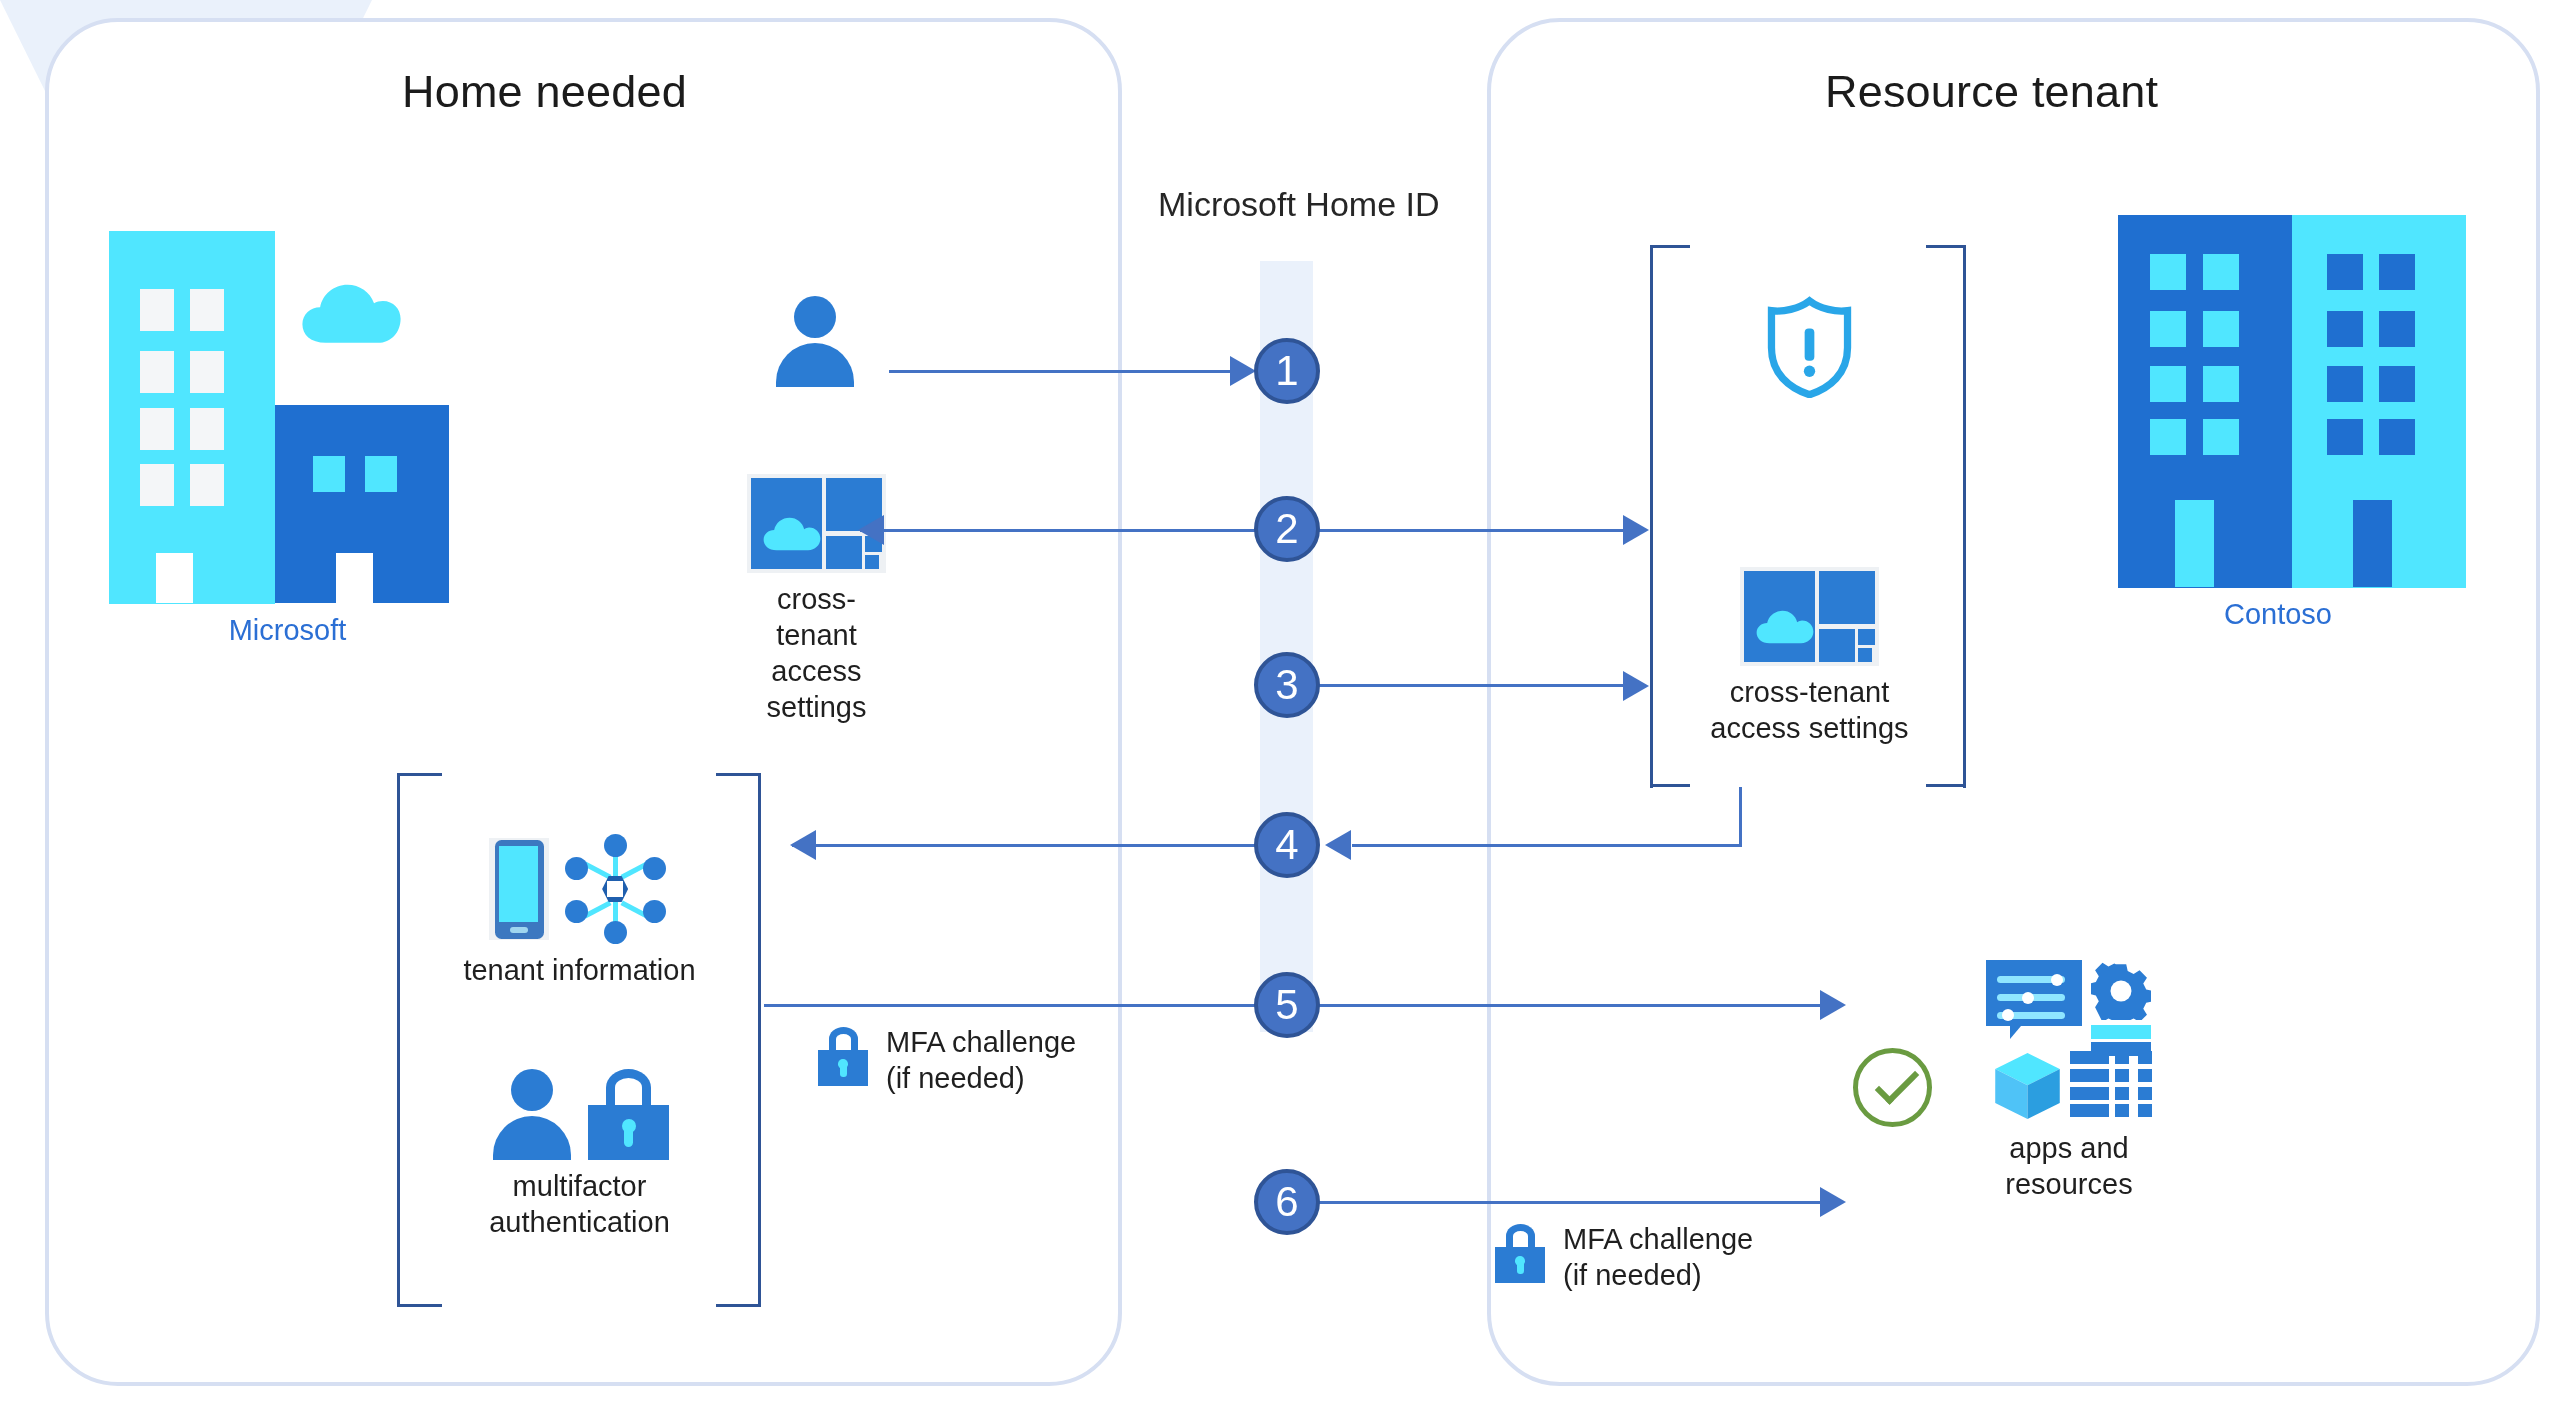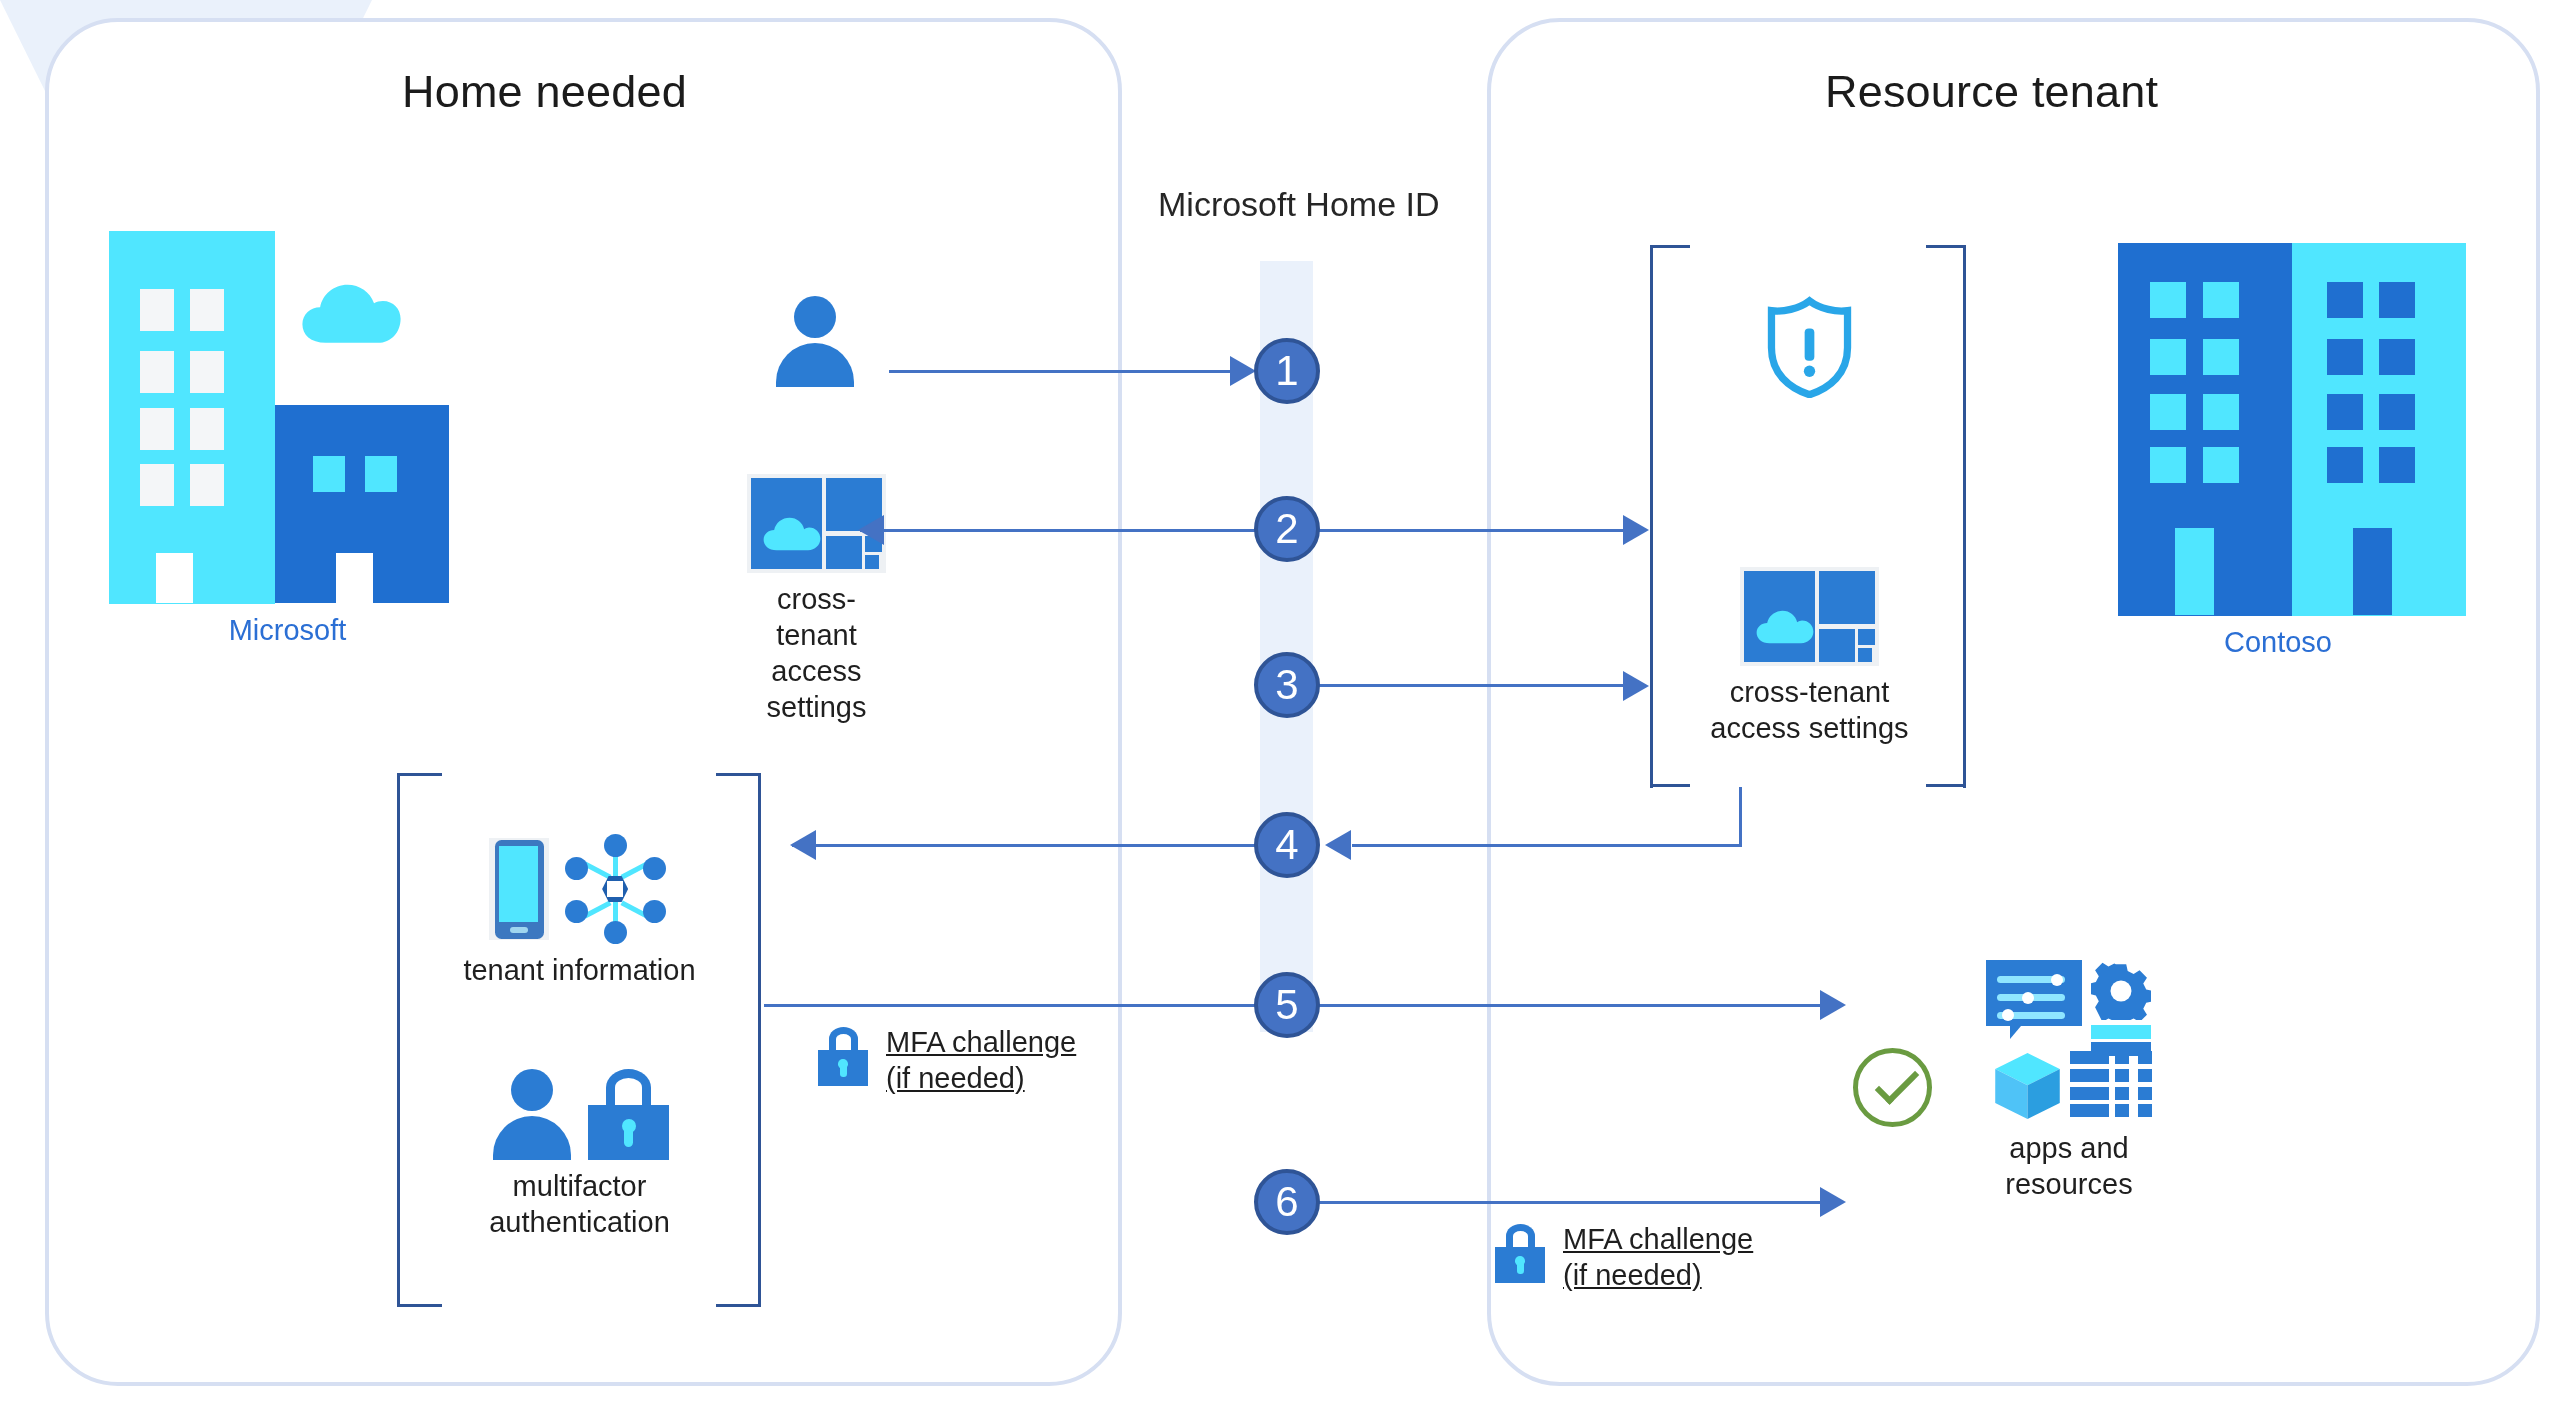--- a/index.html
+++ b/index.html
@@ -121,21 +121,21 @@
   .apps .barl{position:absolute;background:#50e6ff;}
   .apps .gcell{position:absolute;background:#2b7cd3;}
 
   .check{position:absolute;width:79px;height:79px;border-radius:50%;
          border:5.7px solid #6a9b41;box-sizing:border-box;}
   .check .tick{position:absolute;left:18px;top:19.4px;width:42px;height:21px;
                border-left:6.5px solid #6a9b41;border-bottom:6.5px solid #6a9b41;
                transform:rotate(-45deg);box-sizing:border-box;}
 
   
-  .mfa{position:absolute;display:flex;align-items:flex-start;gap:18px;text-decoration:underline;}
+  .mfa{position:absolute;display:flex;align-items:flex-start;gap:18px;}
   .mfa .txt{font-size:29px;line-height:36px;white-space:pre-line;color:#1f1f1f;}
 </style>
 </head>
 <body>
 
 <div class="stage">
 
   <div class="panel" id="panel-home"></div>
   <div class="panel" id="panel-res"></div>
 
@@ -166,21 +166,21 @@
       <div class="win" style="left:89px;top:233px;width:34px;height:42px;"></div>
       <div class="door" style="left:55px;top:322px;width:37px;height:50px;"></div>
 
       <div class="win-d" style="left:212px;top:225px;width:32px;height:36px;"></div>
       <div class="win-d" style="left:264px;top:225px;width:32px;height:36px;"></div>
       <div class="door" style="left:235px;top:322px;width:37px;height:50px;"></div>
     </div>
     <div class="cap cap-blue">Microsoft</div>
   </div>
 
-  <div class="node" id="n-con" style="left:2118px;top:215px;width:320px;margin-top:28px;">
+  <div class="node" id="n-con" style="left:2118px;top:215px;width:320px;">
     <div class="bld-con">
       <div class="con-l"></div>
       <div class="con-r"></div>
 
       <div class="win-d" style="left:32px;top:39px;width:36px;height:36px;"></div>
       <div class="win-d" style="left:85px;top:39px;width:36px;height:36px;"></div>
       <div class="win-d" style="left:32px;top:96px;width:36px;height:36px;"></div>
       <div class="win-d" style="left:85px;top:96px;width:36px;height:36px;"></div>
       <div class="win-d" style="left:32px;top:151px;width:36px;height:36px;"></div>
       <div class="win-d" style="left:85px;top:151px;width:36px;height:36px;"></div>

